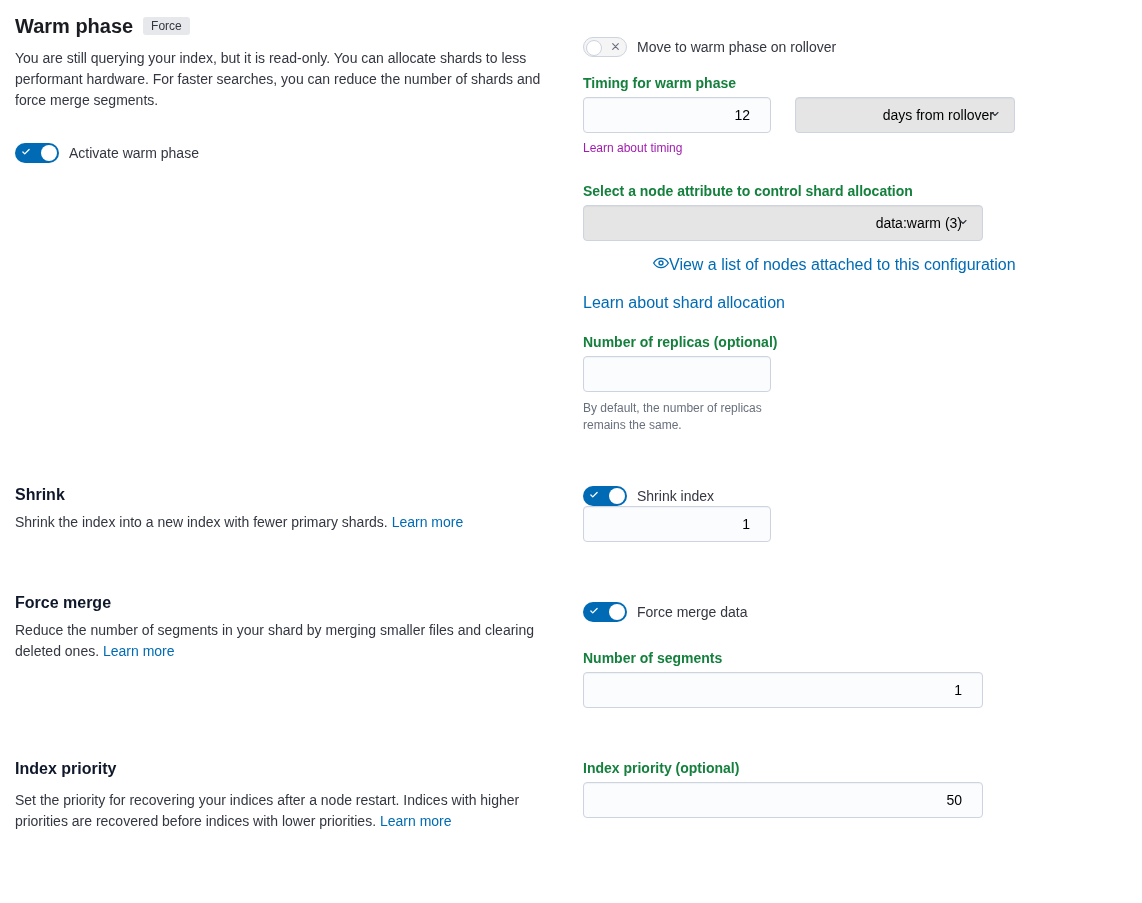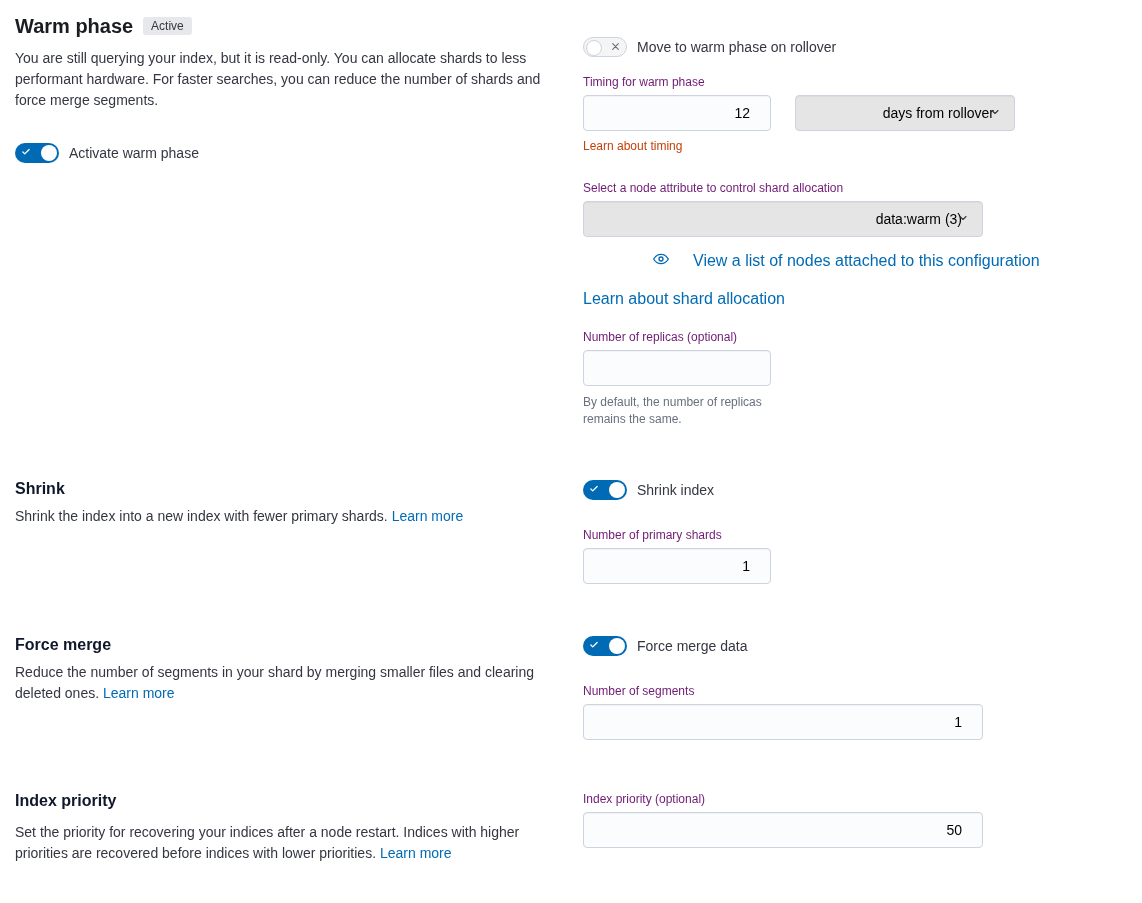--- a/index.html
+++ b/index.html
@@ -76,23 +76,23 @@
     }
     .toggle.off .toggle-x {
       position: absolute;
       right: 6px;
       color: #fff;
       font-size: 10px;
     }
     .toggle-label { color: #343741; font-size: 14px; }
 
     .form-label {
-      font-size: 12px;
-      font-weight: 400;
-      color: #701a75;
+      font-size: 14px;
+      font-weight: 700;
+      color: #15803d;
       margin-bottom: 6px;
       display: block;
     }
     .input, .select {
       width: 100%;
       height: 36px;
       border: 1px solid #cdd3df;
       border-radius: 4px;
       padding: 0 20px;
       font-size: 14px;
@@ -113,25 +113,25 @@
       top: 50%;
       transform: translateY(-50%);
       pointer-events: none;
       color: #343741;
     }
 
     .row { display: flex; gap: 24px; align-items: flex-start; }
 
     .link { color: #006bb4; text-decoration: none; cursor: pointer; }
     .help-text { font-size: 12px; color: #69707d; line-height: 1.4; }
-    .small-link { font-size: 12px; color: #c2410c; display: inline-block; margin-top: 8px; cursor: pointer; }
+    .small-link { font-size: 12px; color: #a21caf; display: inline-block; margin-top: 8px; cursor: pointer; }
 
     .view-nodes-row {
       display: flex;
-      gap: 24px;
+      gap: 0;
       align-items: center;
       justify-content: flex-start;
       margin-top: 14px;
       margin-left: 70px;
     }
     .view-nodes-row svg { color: #006bb4; }
     .link-large { color: #006bb4; font-size: 16px; cursor: pointer; }
 
     .section-row { display: flex; gap: 24px; margin-top: 52px; }
     .section-row .left-col { max-width: 560px; }
@@ -147,21 +147,21 @@
     .input-sm { width: 188px; }
     .input-md { width: 400px; }
   </style>
 </head>
 <body>
 
 <div class="main-grid">
   <div class="left-col">
     <div>
       <h2 class="phase-title">Warm phase</h2>
-      <span class="badge">Active</span>
+      <span class="badge">Force</span>
     </div>
     <p class="description">You are still querying your index, but it is read-only. You can allocate shards to less performant hardware. For faster searches, you can reduce the number of shards and force merge segments.</p>
 
     <div class="toggle-row">
       <div class="toggle on">
         <span class="toggle-check">
           <svg width="10" height="10" viewBox="0 0 16 16" fill="none">
               <path d="M3 8l3 3 7-7" stroke="white" stroke-width="2" stroke-linecap="round" stroke-linejoin="round"></path>
             </svg>
         </span>
@@ -248,34 +248,33 @@
       <div class="toggle on">
         <span class="toggle-check">
           <svg width="10" height="10" viewBox="0 0 16 16" fill="none">
               <path d="M3 8l3 3 7-7" stroke="white" stroke-width="2" stroke-linecap="round" stroke-linejoin="round"></path>
             </svg>
         </span>
         <span class="toggle-thumb"></span>
       </div>
       <span class="toggle-label">Shrink index</span>
     </div>
-    <label class="form-label" style="margin-top: 28px;">Number of primary shards</label>
     <input class="input input-sm" value="1" style="">
   </div>
 </div>
 
 <div class="section-row">
   <div class="left-col">
     <h3 class="section-title">Force merge</h3>
     <p class="description" style="margin-top:0;">
       <span>Reduce the number of segments in your shard by merging smaller files and clearing deleted ones. </span><a class="link">Learn more</a>
     </p>
   </div>
   <div class="right-col">
-    <div class="toggle-row" style="margin-top:0;">
+    <div class="toggle-row" style="margin-top:8px;">
       <div class="toggle on">
         <span class="toggle-check">
           <svg width="10" height="10" viewBox="0 0 16 16" fill="none">
               <path d="M3 8l3 3 7-7" stroke="white" stroke-width="2" stroke-linecap="round" stroke-linejoin="round"></path>
             </svg>
         </span>
         <span class="toggle-thumb"></span>
       </div>
       <span class="toggle-label">Force merge data</span>
     </div>

